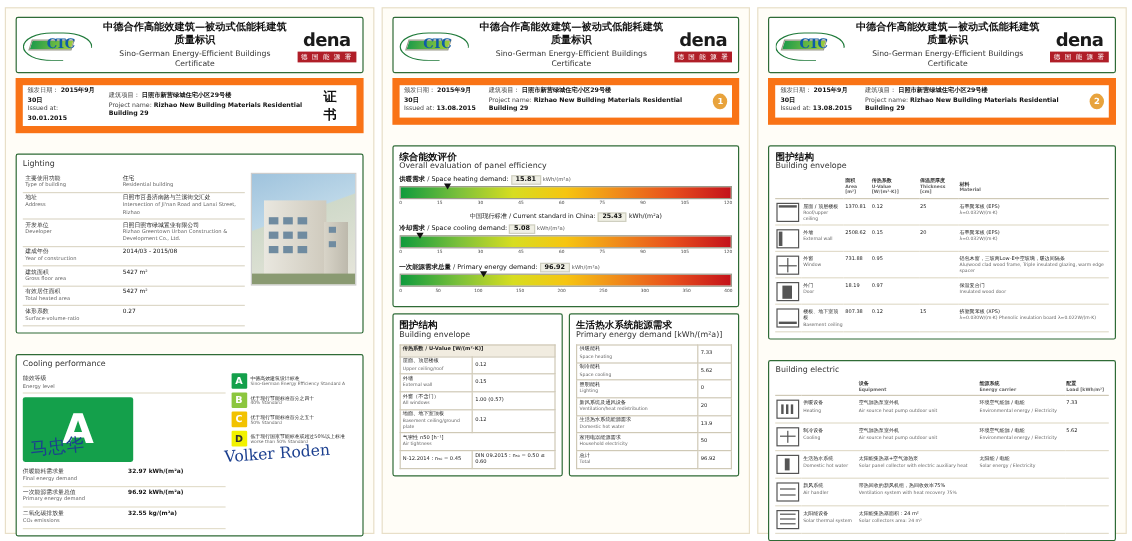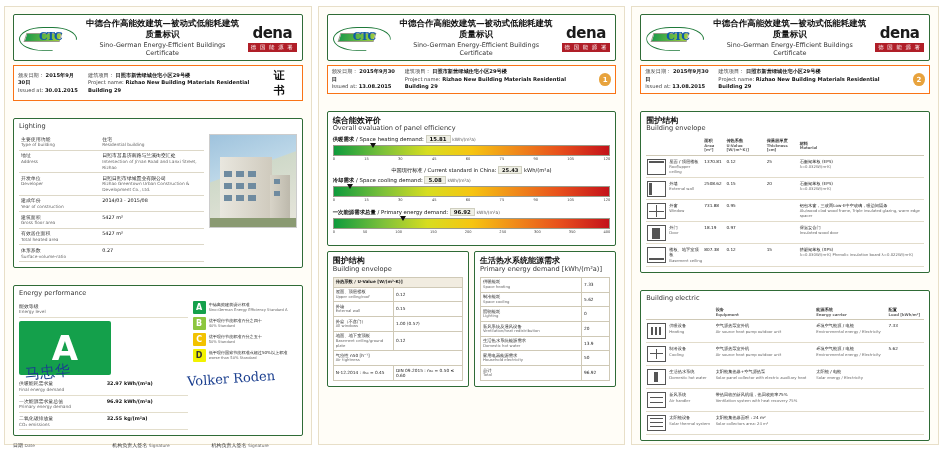--- a/index.html
+++ b/index.html
@@ -13,21 +13,21 @@
   .logo .swoosh{position:absolute;left:0;top:2px;width:56px;height:22px;border:1.6px solid #1f7a3a;border-radius:50%/60%;clip-path:polygon(0 0,100% 0,100% 55%,58% 55%,58% 100%,0 100%);}
   .logo .bar{position:absolute;left:6px;top:8px;width:34px;height:7px;background:linear-gradient(90deg,#1f9c4a,#9ccc3e);transform:skewX(-18deg);}
   .logo .ctc{position:absolute;left:20px;top:5px;font-size:11px;font-weight:bold;color:#0f5ca8;font-family:"DejaVu Serif","Liberation Serif",serif;letter-spacing:-1px;}
   .hdr-mid{flex:1 1 auto;text-align:center;line-height:1.25;}
   .hdr-cn{font-size:8.5px;font-weight:bold;color:#111;}
   .hdr-en{font-size:6.4px;color:#333;margin-top:2px;}
   .dena{flex:0 0 auto;text-align:center;}
   .dena .word{font-size:15px;font-weight:bold;color:#1b1b1b;font-family:"DejaVu Sans","Liberation Sans",sans-serif;letter-spacing:-0.5px;}
   .dena .sub{margin-top:1px;background:#b01e28;color:#fff;font-size:5.4px;padding:1px 3px;letter-spacing:1px;}
   
-  .meta{margin-top:4px;border:1px solid #f97316;background:#fff;display:flex;align-items:center;font-size:5.2px;padding:2px 4px;gap:8px;position:relative;min-height:17px;}
+  .meta{margin-top:4px;border:6px solid #f97316;background:#fff;display:flex;align-items:center;font-size:5.2px;padding:2px 4px;gap:8px;position:relative;min-height:17px;}
   .meta .blk{line-height:1.45;}
   .meta .lbl{color:#444;}
   .meta .val{color:#111;font-weight:bold;}
   .certword{margin-left:auto;font-size:11px;font-weight:bold;color:#111;padding-right:4px;}
   .pgnum{margin-left:auto;width:13px;height:13px;border-radius:50%;background:#e8a33d;color:#fff;font-size:7px;display:flex;align-items:center;justify-content:center;font-weight:bold;}
   
   .card{margin-top:17px;border:1.2px solid #2f6b36;background:#fff;border-radius:2px;padding:4px 5px 5px 5px;}
   .sec-title{line-height:1.2;margin-bottom:3px;}
   .sec-cn{font-size:8px;font-weight:bold;color:#111;}
   .sec-en{font-size:6.6px;color:#333;}
@@ -182,21 +182,21 @@
           <div class="win" style="left:38px;top:60px;width:8px;height:6px;"></div>
           <div class="win" style="left:64px;top:44px;width:6px;height:5px;"></div>
           <div class="win" style="left:64px;top:56px;width:6px;height:5px;"></div>
           <div class="grnd"></div>
         </div>
       </div>
     </div>
 
     <div class="card">
       <div class="sec-title">
-        <div class="sec-en">Energy performance</div>
+        <div class="sec-en">Cooling performance</div>
       </div>
       <div class="perf">
         <div class="perf-left">
           <div class="perf-row">
             <div class="k"><span>能效等级</span><span class="en">Energy level</span></div>
             <div class="v"></div>
           </div>
           <div style="padding:3px 0;">
               <div class="bigA">A</div>
             </div>

